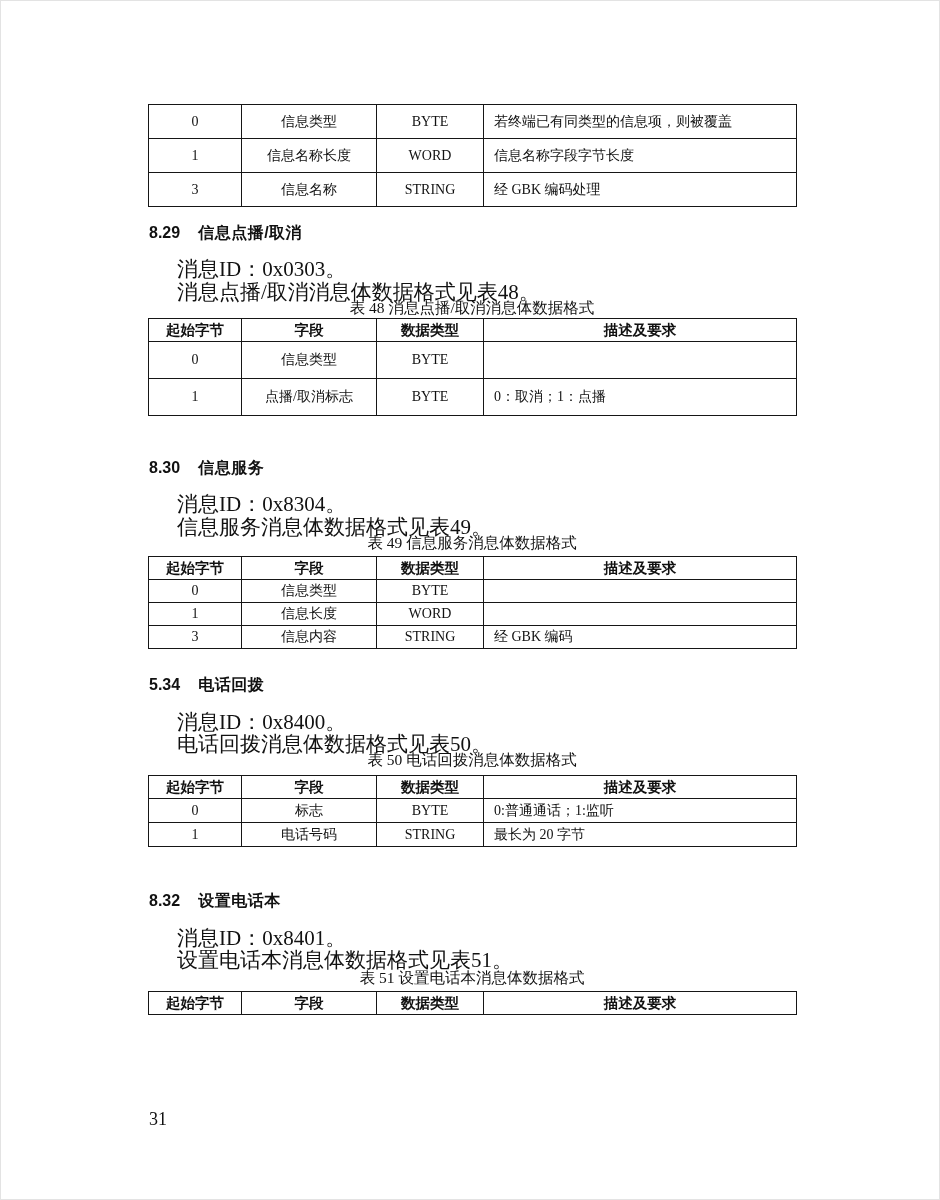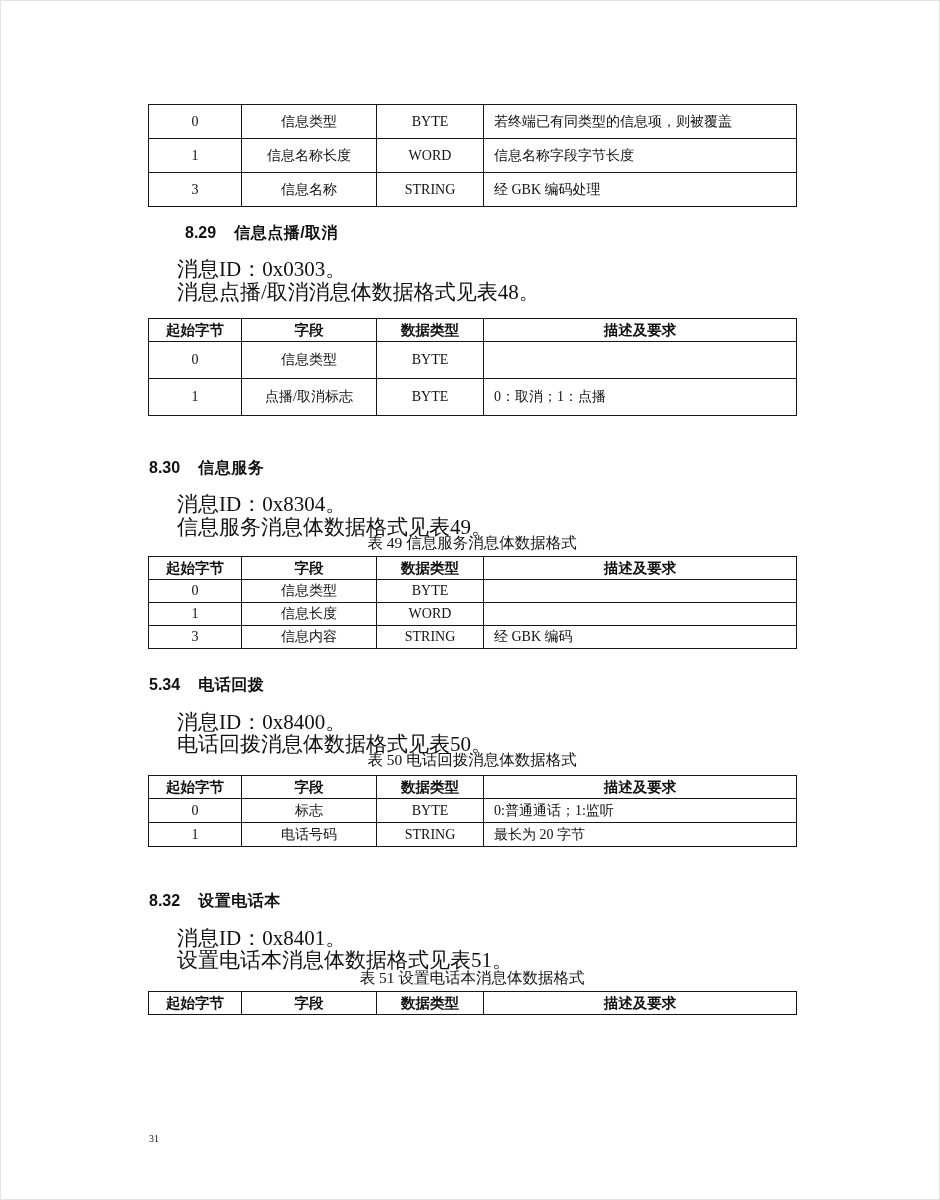--- a/index.html
+++ b/index.html
@@ -72,22 +72,21 @@
     left: 147px;
     width: 648px;
     text-align: center;
     font-size: 15.5px;
     white-space: nowrap;
   }
   .page-number {
     position: absolute;
     left: 148px;
     top: 1108px;
-    font-size: 10px;
-    margin-top: 24px;
+    font-size: 18px;
   }
 </style>
 </head>
 <body>
 
 <div class="page">
 
   <table class="doc-table t-cont" style="top:103px;">
     <colgroup>
         <col class="c0">
@@ -110,25 +109,26 @@
         </tr>
         <tr>
           <td>3</td>
           <td>信息名称</td>
           <td>STRING</td>
           <td>经 GBK 编码处理</td>
         </tr>
       </tbody>
   </table>
 
-  <div class="sec-heading" style="top:222px;margin-left:36px;">
+  <div class="sec-heading" style="top:222px;">
     <span class="sec-num">8.29</span><span>信息点播/取消</span>
   </div>
   <div class="body-line" style="top:254px;">消息ID：0x0303。</div>
   <div class="body-line" style="top:277px;text-align:center;">消息点播/取消消息体数据格式见表48。</div>
+  <div class="tbl-caption" style="top:297px;">表 48  消息点播/取消消息体数据格式</div>
   <table class="doc-table t48" style="top:317px;">
     <colgroup>
         <col class="c0">
         <col class="c1">
         <col class="c2">
         <col class="c3">
       </colgroup>
     <thead>
         <tr>
       <th>起始字节</th>

